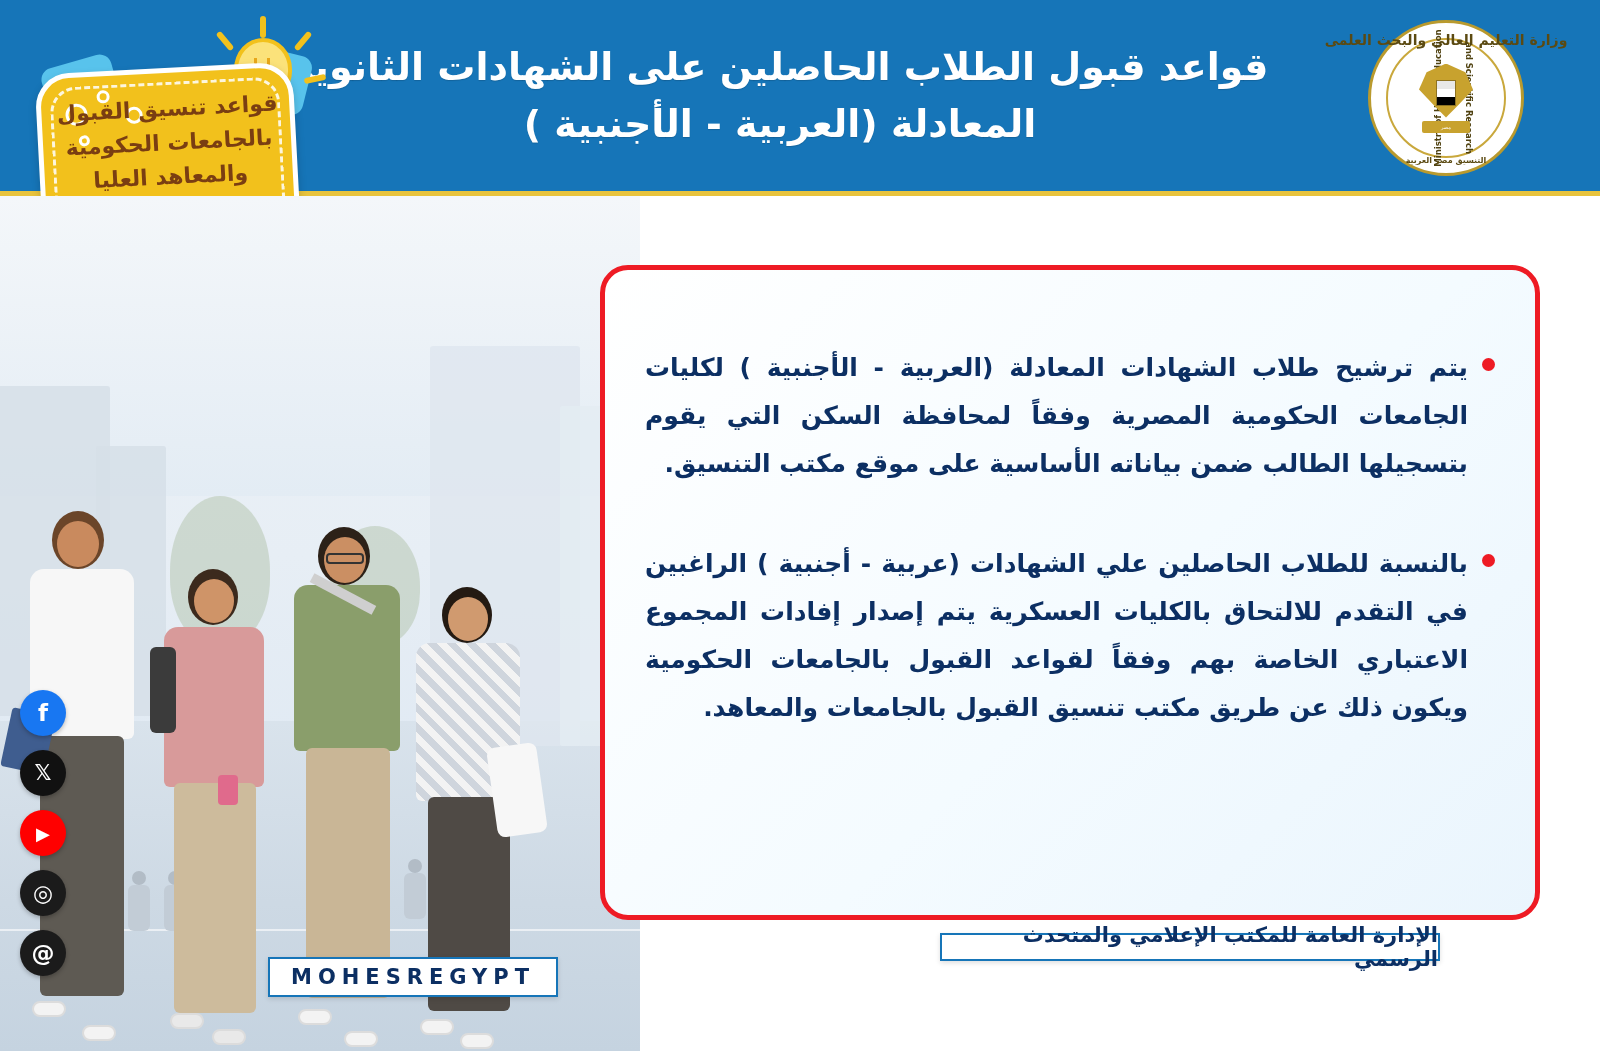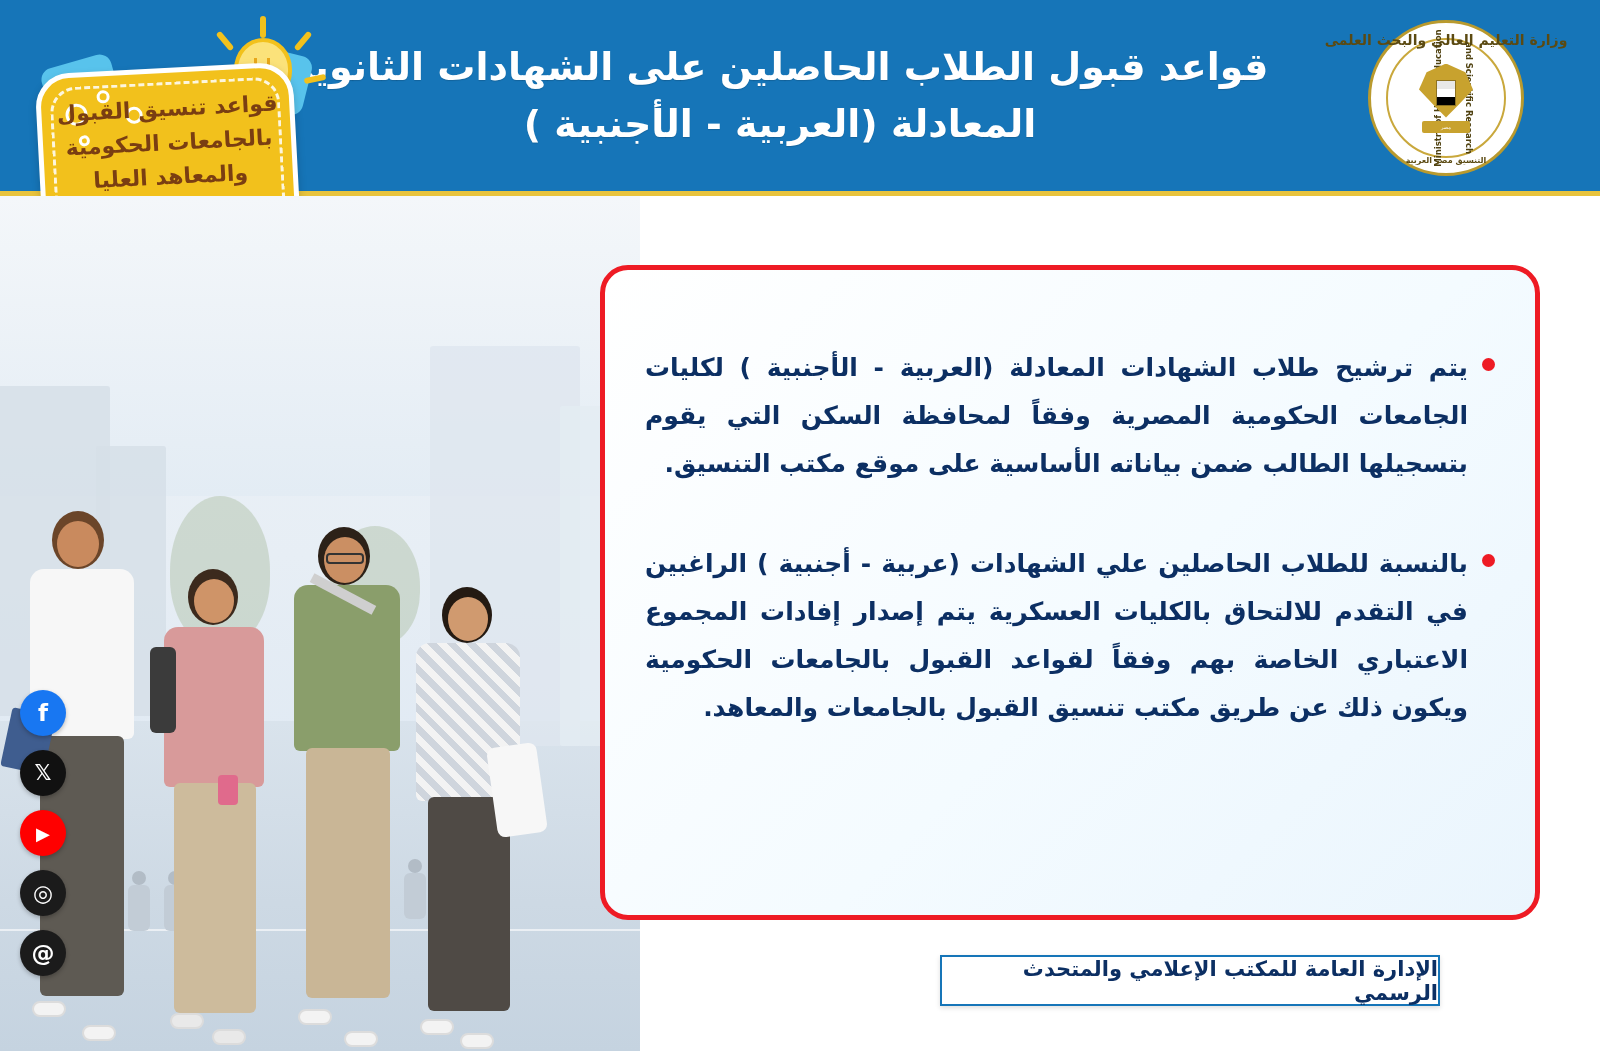--- a/index.html
+++ b/index.html
@@ -372,22 +372,22 @@
     box-shadow: 0 2px 5px rgba(0,0,0,0.13);
   }
   .chip.handle {
     left: 268px; top: 957px;
     width: 290px; height: 40px;
     letter-spacing: 6px;
     font-size: 21px;
     color: #0c2f63;
   }
   .chip.office {
-    left: 940px; top: 955px;
-    width: 500px; height: 51px;
+    left: 940px; top: 933px;
+    width: 500px; height: 28px;
     font-size: 21px;
     direction: rtl;
   }
 </style>
 </head>
 <body>
 
 <div class="poster">
 
   <div class="header">
@@ -528,15 +528,16 @@
     <div class="bullet-row">
       <span class="bullet-dot"></span>
       <p class="bullet-text">يتم ترشيح طلاب الشهادات المعادلة (العربية - الأجنبية ) لكليات الجامعات الحكومية المصرية وفقاً لمحافظة السكن التي يقوم بتسجيلها الطالب ضمن بياناته الأساسية على موقع مكتب التنسيق.</p>
     </div>
     <div class="bullet-row">
       <span class="bullet-dot"></span>
       <p class="bullet-text">بالنسبة للطلاب الحاصلين علي الشهادات (عربية - أجنبية ) الراغبين في التقدم للالتحاق بالكليات العسكرية يتم إصدار إفادات المجموع الاعتباري الخاصة بهم وفقاً لقواعد القبول بالجامعات الحكومية ويكون ذلك عن طريق مكتب تنسيق القبول بالجامعات والمعاهد.</p>
     </div>
   </div>
 
+  <div class="chip handle">MOHESREGYPT</div>
   <div class="chip office">الإدارة العامة للمكتب الإعلامي والمتحدث الرسمي</div>
 
 </div>
 
 </body></html>

